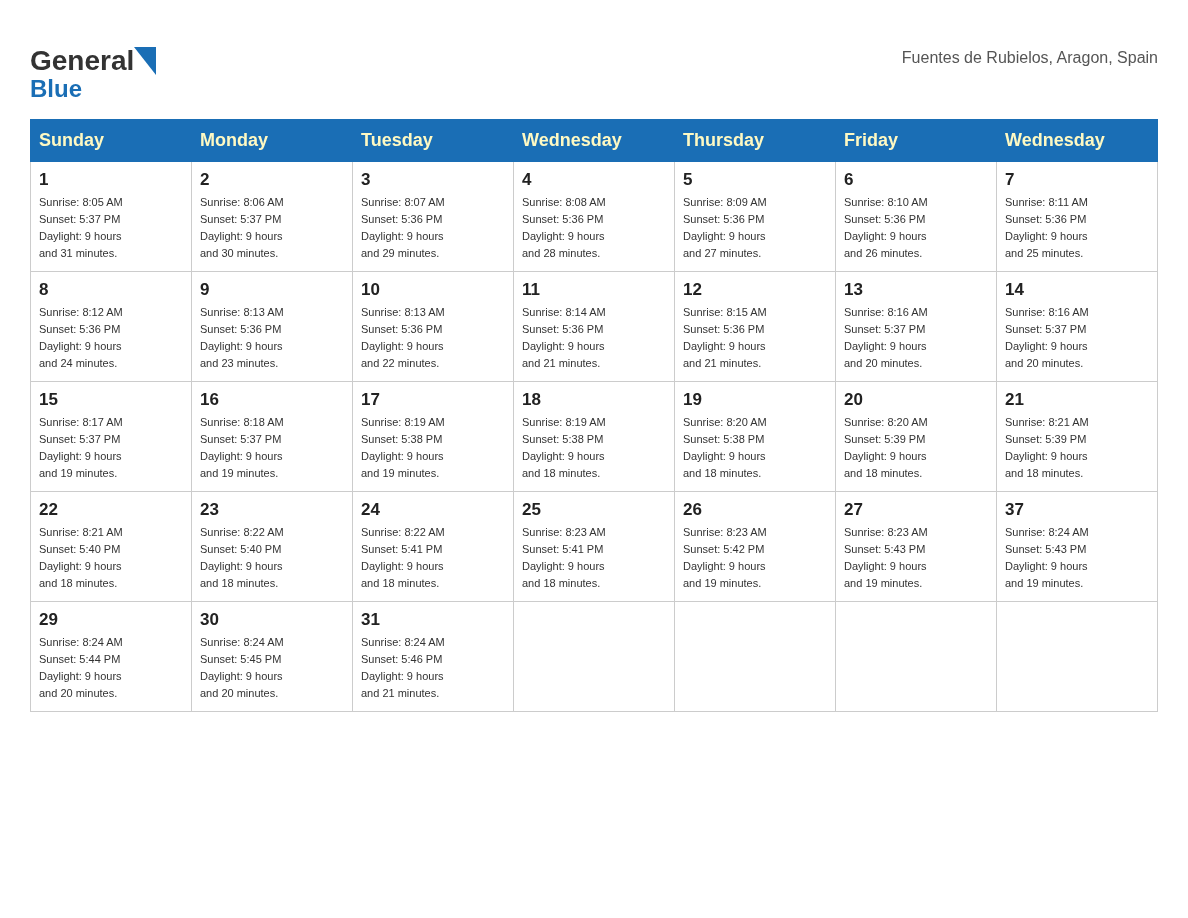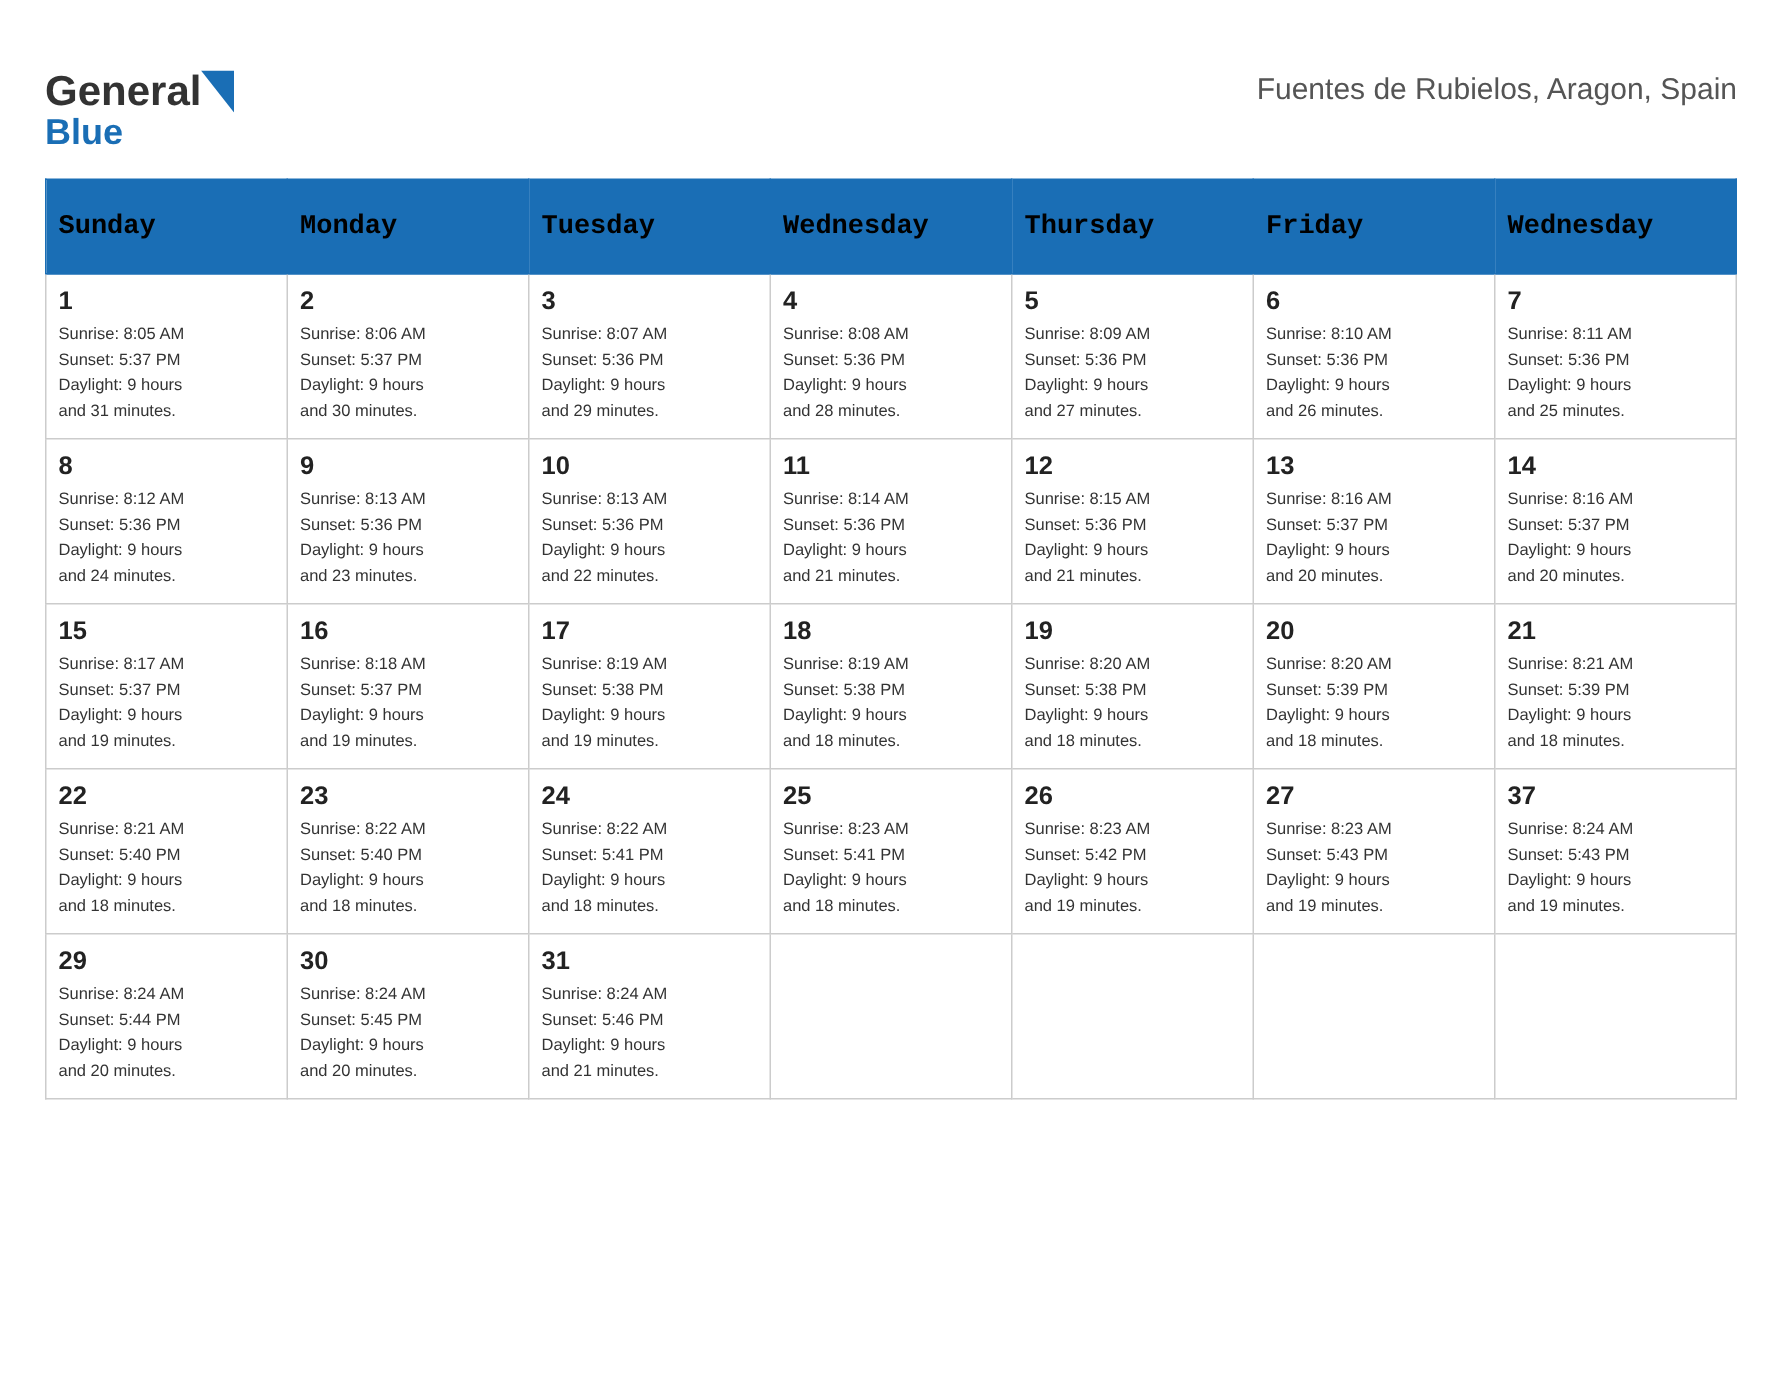--- a/index.html
+++ b/index.html
@@ -40,38 +40,37 @@
     .title-block {
       text-align: right;
     }
     .month-title {
       font-size: 52px;
       font-weight: bold;
       color: #222;
       line-height: 1.1;
     }
     .location-title {
-      font-size: 20px;
+      font-size: 16px;
       color: #555;
       margin-top: 4px;
     }
     .calendar {
       width: 100%;
       border-collapse: collapse;
       table-layout: fixed;
     }
     .calendar thead tr th {
       background-color: #1a6eb5;
-      color: #000000;
+      color: #fef9c3;
       font-size: 18px;
       font-weight: bold;
-      padding: 21px 8px;
+      padding: 10px 8px;
       text-align: left;
       border: 1px solid #1a6eb5;
-      font-family: Liberation Mono, monospace;
     }
     .calendar tbody tr td {
       vertical-align: top;
       padding: 8px 8px;
       border: 1px solid #ccc;
       font-size: 13px;
       color: #333;
       min-height: 100px;
       height: 110px;
     }

